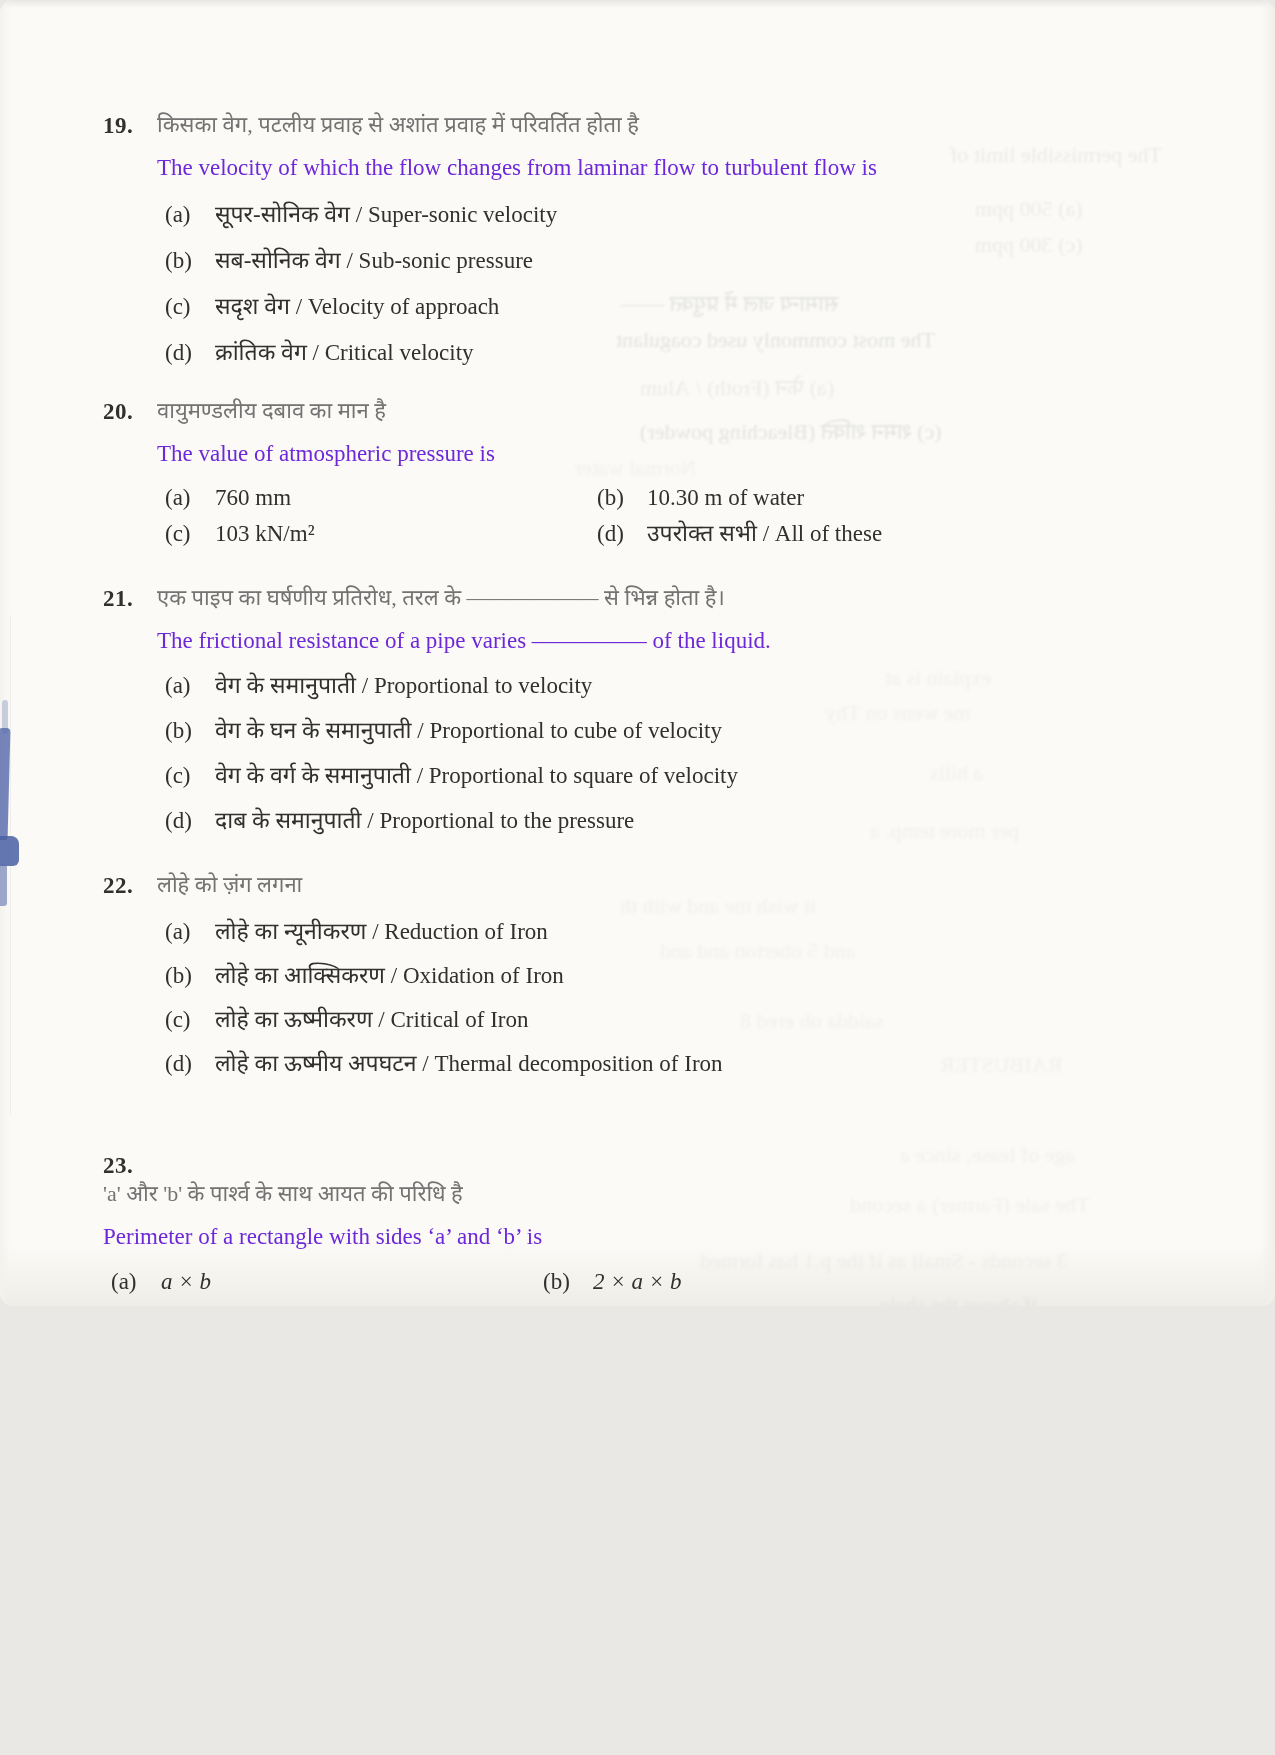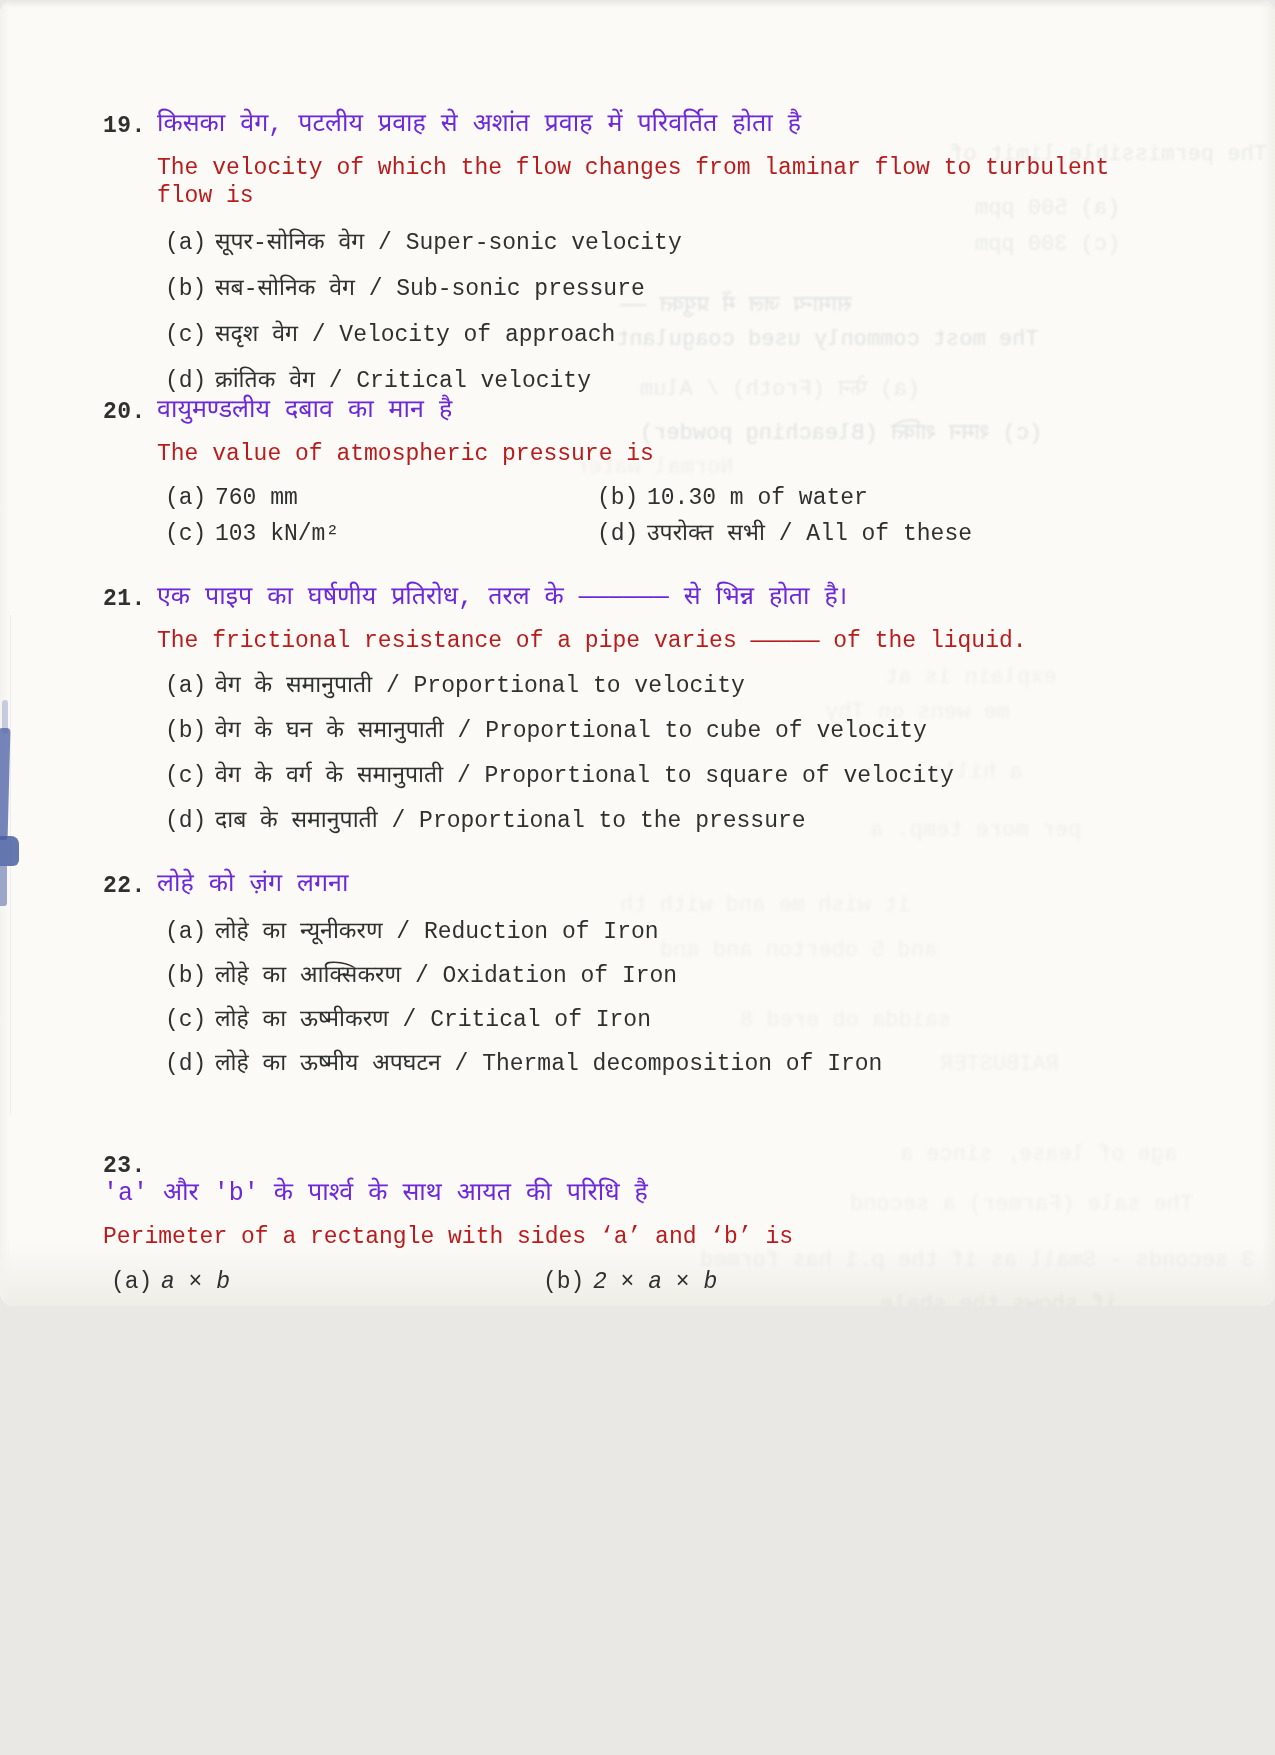--- a/index.html
+++ b/index.html
@@ -1,38 +1,38 @@
 <!DOCTYPE html>
 <html><head>
 <meta charset="utf-8">
 <style>
   html,body { margin:0; padding:0; background:#e9e8e4; }
   .page {
     position:relative; width:1275px; height:1306px;
     background:#fbfaf6; overflow:hidden;
-    font-family:Liberation Mono, monospace; color:#30302f;border-radius:14px;
+    font-family:Liberation Serif, serif; color:#30302f;border-radius:14px;
   }
   
   .edge-top { position:absolute; top:0; left:0; width:100%; height:8px;
     background:linear-gradient(#e7e6e2, rgba(231,230,226,0)); }
   .edge-bottom { position:absolute; bottom:0; left:0; width:100%; height:62px;
     background:linear-gradient(rgba(238,237,232,0), #eeede8); }
   .edge-right { position:absolute; top:0; right:0; width:14px; height:100%;
     background:linear-gradient(90deg, rgba(240,239,234,0), #f0efea); }
   .edge-left { position:absolute; top:0; left:0; width:10px; height:100%;
     background:linear-gradient(90deg, #f3f2ee, rgba(243,242,238,0)); }
   .crease { position:absolute; left:10px; top:615px; width:1px; height:500px;
     background:rgba(70,70,100,0.07); }
 
   
   .q { position:absolute; left:103px; display:flex; }
   .qnum { width:54px; font-weight:bold; font-size:23px; padding-top:3px; letter-spacing:.5px; }
   .qbody { width:960px; }
-  .hline { font-size:25px; line-height:30px; color:#6d28d9; }
-  .eline { font-size:23px; line-height:28px; color:#b91c1c; }
+  .hline { font-size:22px; line-height:30px; color:#737373; }
+  .eline { font-size:23px; line-height:28px; color:#6d28d9; }
   .opt-row { display:flex; align-items:baseline; }
   .opt-label { width:50px; margin-left:8px; flex:none; font-size:23px; }
   .opt-text { font-size:23px; line-height:30px; }
   .math { font-style:italic; }
 
   
   .q19 { top:110px; } .q19 .eline { margin-top:14px; }
   .q19 .opts { margin-top:18px; } .q19 .opt-row { height:46px; }
   .q20 { top:396px; } .q20 .eline { margin-top:14px; }
   .q20 .opts { margin-top:15px; }

